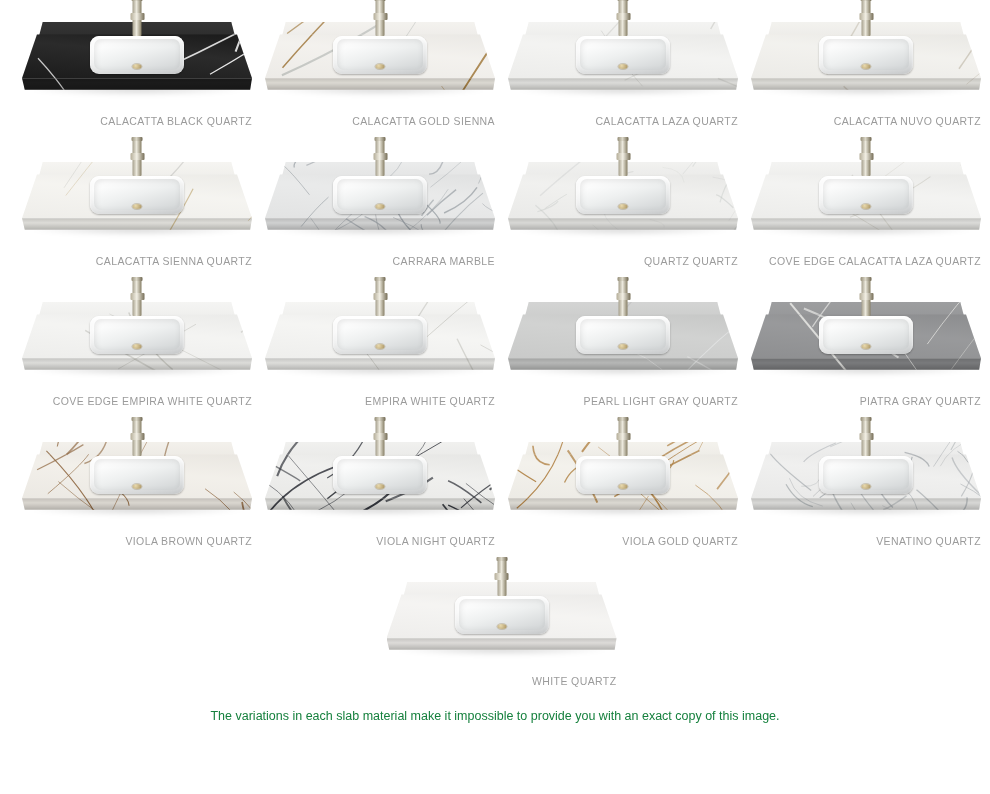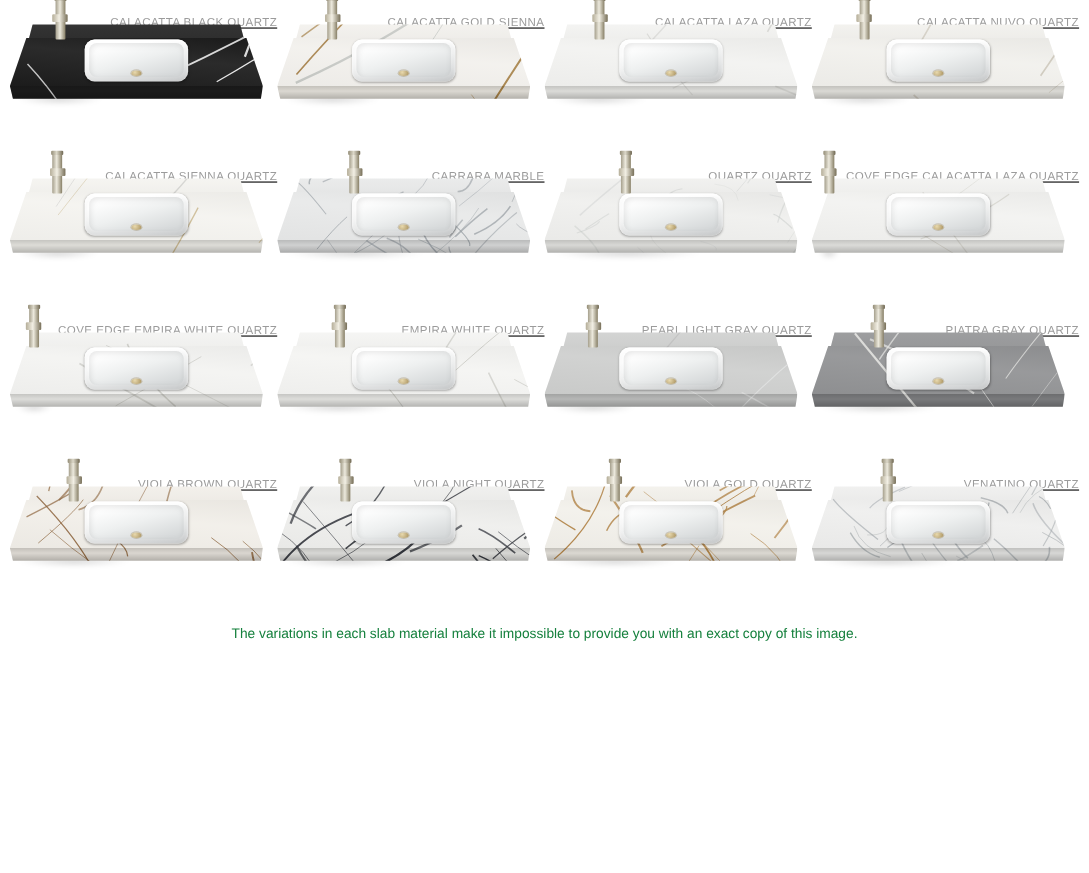--- a/index.html
+++ b/index.html
@@ -14,21 +14,21 @@
   h1.title {
     margin:13px 0 8px; text-align:center;
     font-size:25px; font-weight:600; letter-spacing:.3px; color:#4c4c4c;
   }
 
   .grid {
     width:990px; display:flex; flex-wrap:wrap; justify-content:center;
   }
   .tile {
     width:243px; height:140px; margin:0; padding:0;
-    display:flex; flex-direction:row; align-items:flex-start;text-decoration:underline;
+    display:flex; flex-direction:column; align-items:flex-end;
   }
 
   .art { position:relative; width:230px; height:100px; }
 
   .slab-shadow {
     position:absolute; left:6px; right:6px; top:84px; height:12px;
     background:radial-gradient(ellipse at 50% 50%, rgba(0,0,0,.15), rgba(0,0,0,0) 70%);
     filter:blur(2px);
   }
 
@@ -1169,17 +1169,44 @@
         </div>
         <div class="sink">
           <i class="bowl"></i>
           <i class="drain"></i>
         </div>
       </div>
     </div>
     <figcaption class="label">VENATINO QUARTZ</figcaption>
   </figure>
 
+  <figure class="tile" style="--base: #f4f3f1; --edge: #e6e4e1;">
+    <div class="art">
+      <span class="slab-shadow"></span>
+      <div class="faucet">
+        <i class="collar"></i>
+      </div>
+      <div class="slab">
+        <div class="part splash">
+          <svg class="veins" viewBox="0 0 230 78" preserveAspectRatio="none"></svg>
+          <i class="ov"></i>
+        </div>
+        <div class="part top">
+          <svg class="veins" viewBox="0 0 230 78" preserveAspectRatio="none"></svg>
+          <i class="ov"></i>
+        </div>
+        <div class="part edge">
+          <svg class="veins" viewBox="0 0 230 78" preserveAspectRatio="none"></svg>
+          <i class="ov"></i>
+        </div>
+        <div class="sink">
+          <i class="bowl"></i>
+          <i class="drain"></i>
+        </div>
+      </div>
+    </div>
+    <figcaption class="label">WHITE QUARTZ</figcaption>
+  </figure>
 </div>
   <div class="footer">
     <div>The variations in each slab material make it impossible to provide you with an exact copy of this image.</div>
   </div>
 </div>
 
 </body></html>

